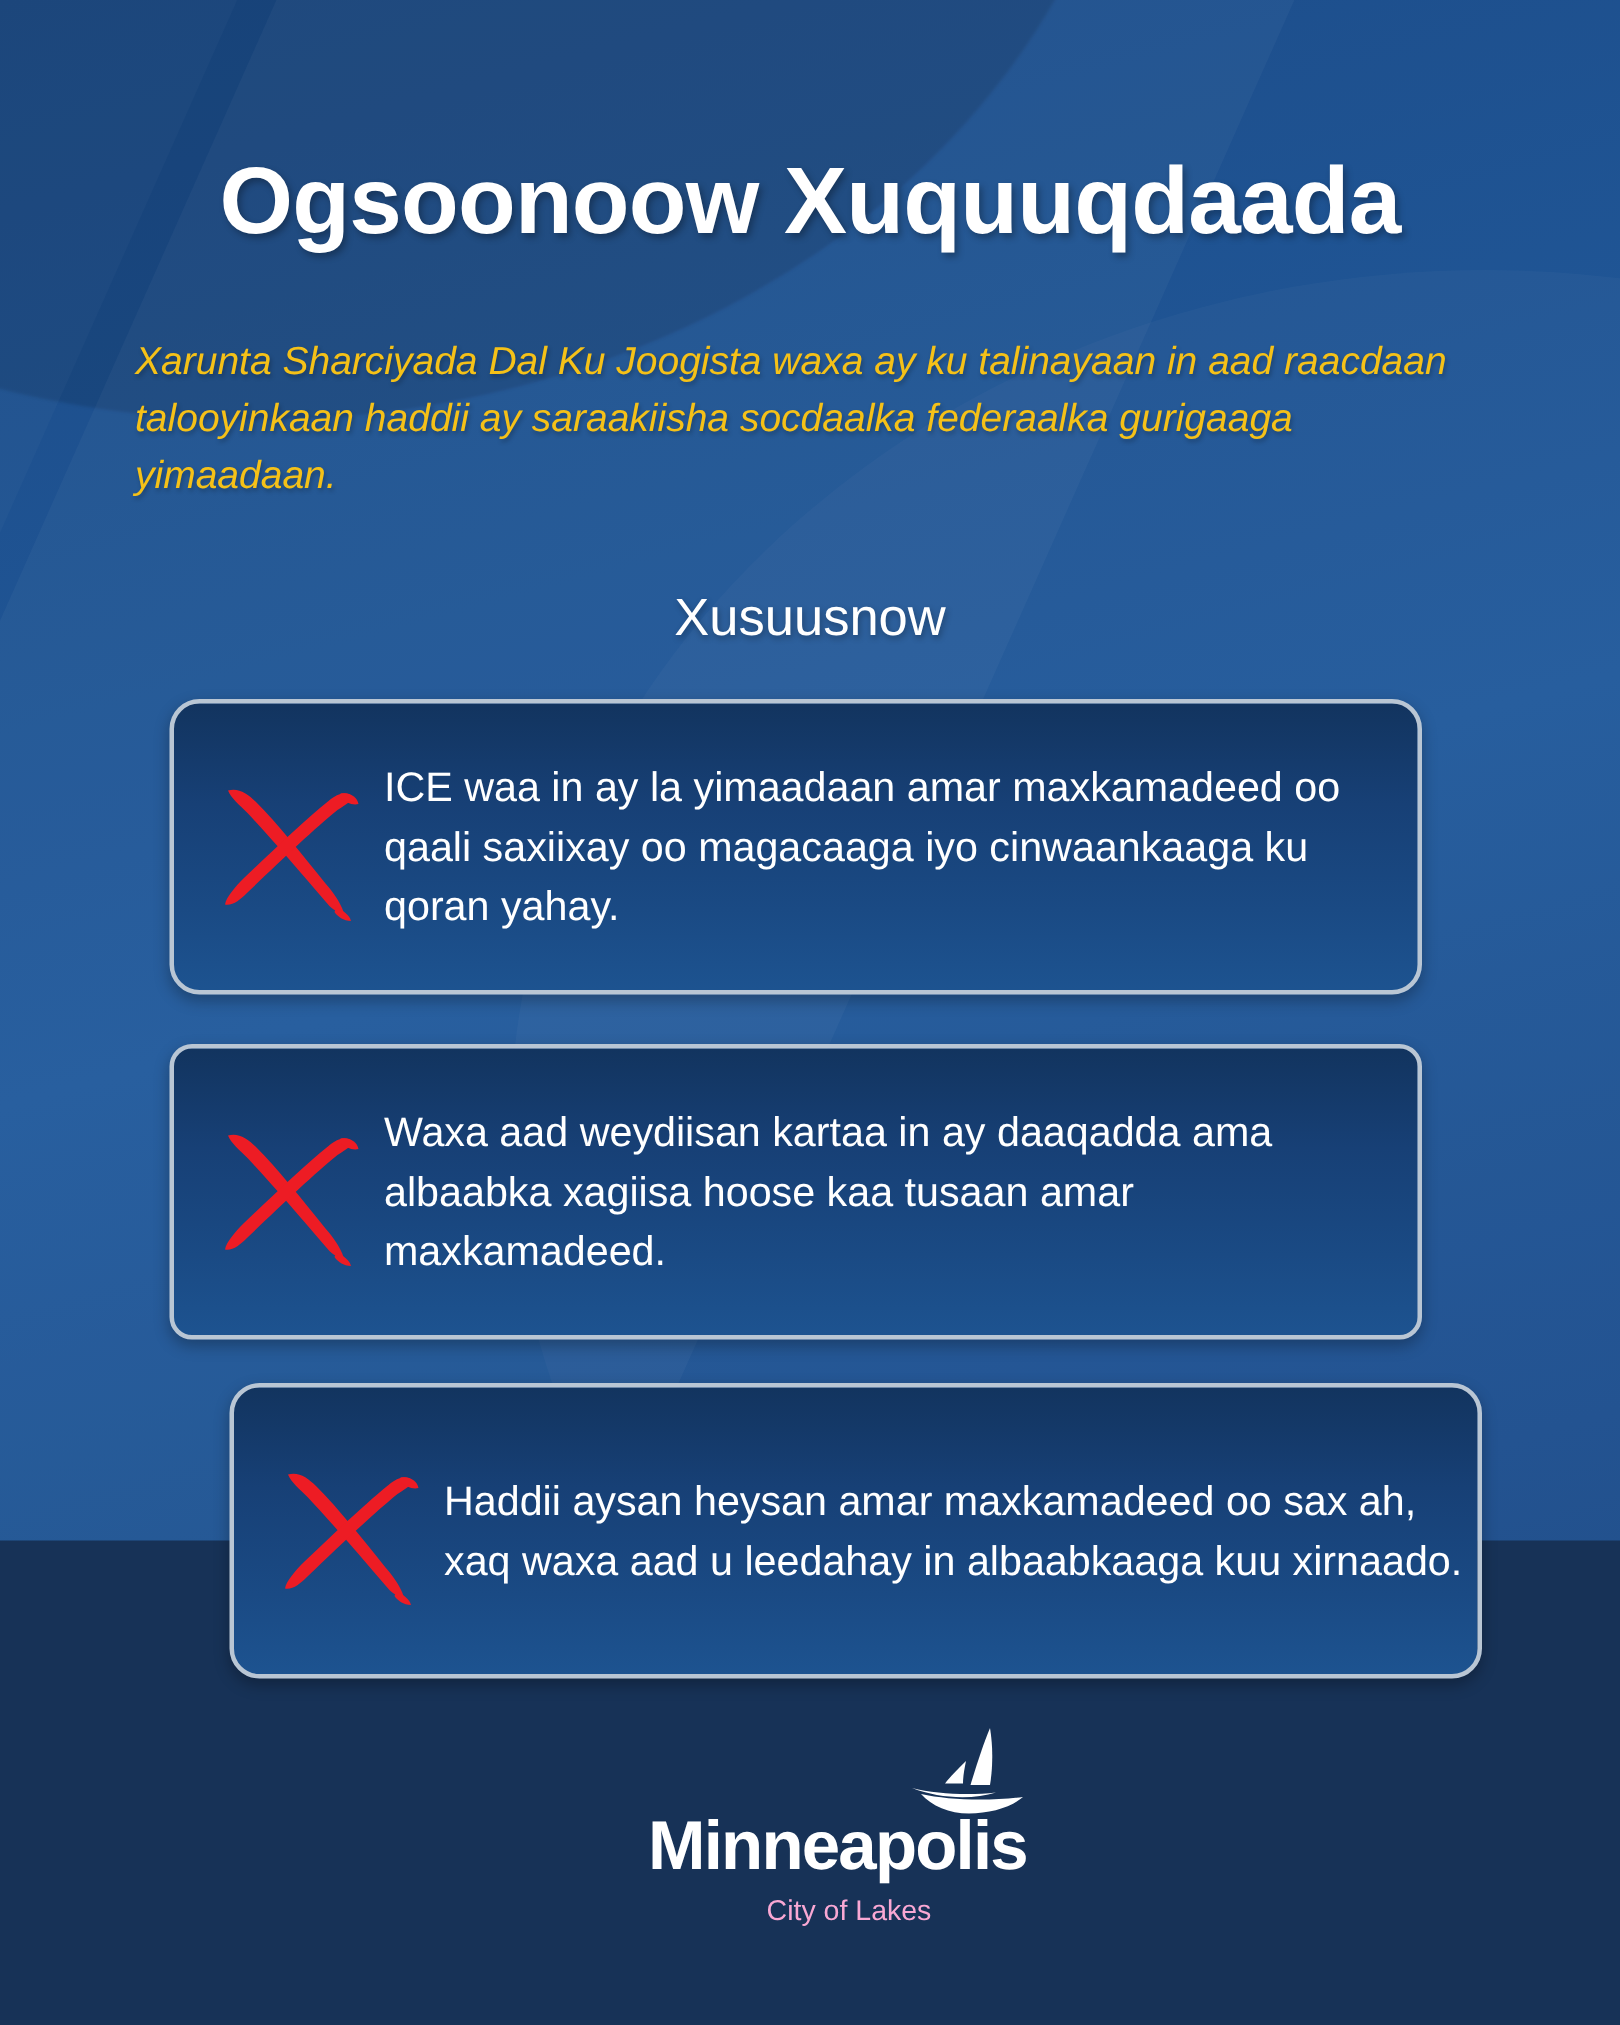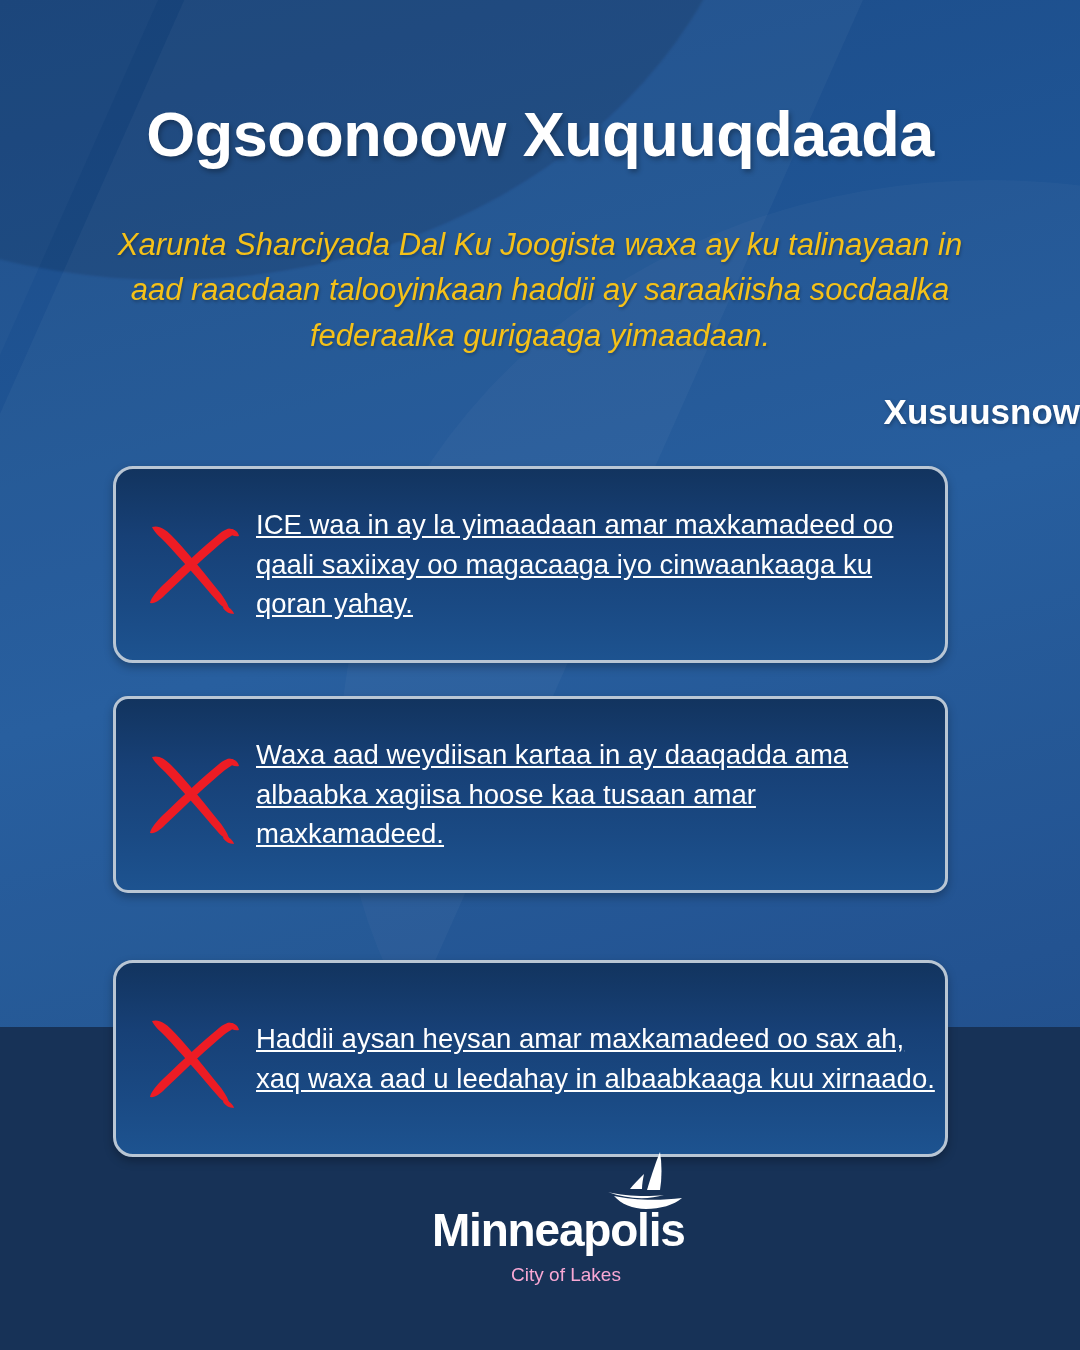--- a/index.html
+++ b/index.html
@@ -68,69 +68,67 @@
     color:#ffffff;
     font-size:63px;
     font-weight:bold;
     letter-spacing:-0.5px;
     text-shadow:2px 3px 5px rgba(0,0,0,0.30);
   }
 
   .subtitle {
     position:absolute;
     top:222px; left:90px; width:900px;
-    text-align:center;
     color:#f5c118;
-    font-size:31px;
+    font-size:26px;
     font-style:italic;
     line-height:1.46;
     text-shadow:1px 2px 3px rgba(0,0,0,0.25);
   }
 
   .section-head {
     position:absolute;
     top:392px; left:0; width:1080px;
-    text-align:right;
+    text-align:center;
     color:#ffffff;
     font-size:35px;
-    font-weight:bold;
+    font-weight:normal;
     text-shadow:1px 2px 4px rgba(0,0,0,0.30);
   }
 
   
   .card {
     position:absolute;
     left:113px;
     width:835px;
     border:3px solid #b9c6d4;
     border-radius:20px;
     background:linear-gradient(180deg,#12345f 0%, #174076 35%, #1a4a84 72%, #1d5390 100%);
     box-shadow:0 4px 10px rgba(0,0,0,0.28);
     display:flex;
     align-items:center;
   }
   .card-1 { top:466px; height:197px; }
   .card-2 { top:696px; height:197px;border-radius:15px; }
-  .card-3 { top:960px; height:197px; }
+  .card-3 { top:922px; height:197px;margin-left:40px; }
 
   .xmark {
     width:140px;
     flex:0 0 140px;
     display:flex;
     align-items:center;
     justify-content:center;
     padding-left:14px;
   }
   .xmark svg { display:block; }
 
   .card-text {
     color:#ffffff;
     font-size:27.5px;
     line-height:1.44;
-    text-decoration:underline;
   }
 
   
   .logo {
     position:absolute;
     left:0; width:1080px;
     top:1155px;
     display:flex;
     flex-direction:column;
     align-items:center;

